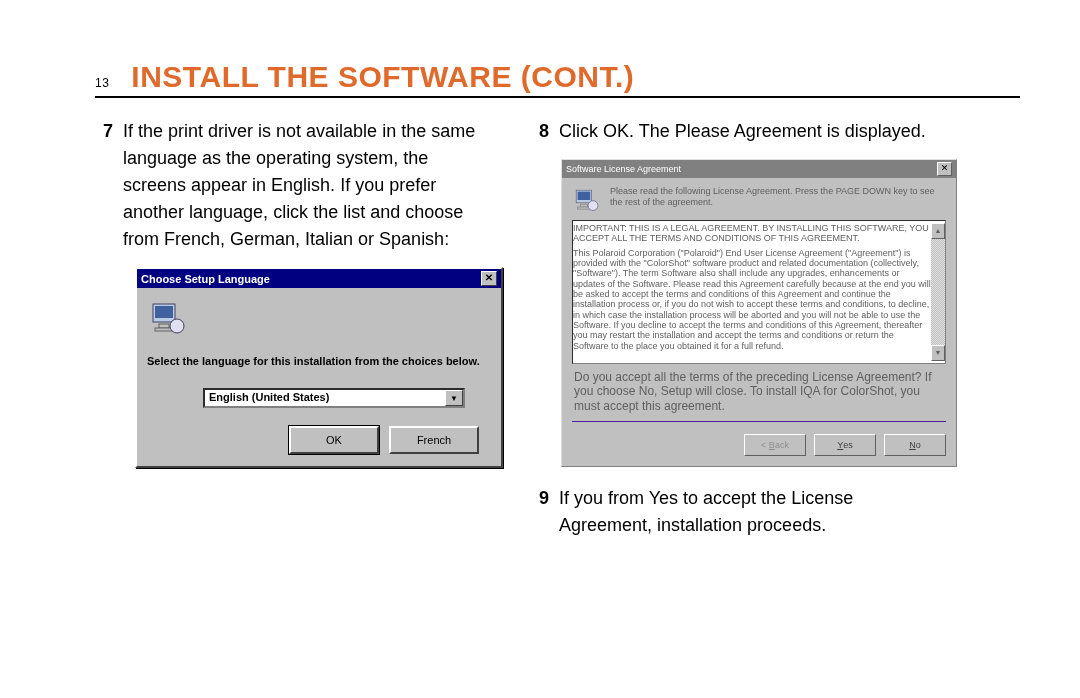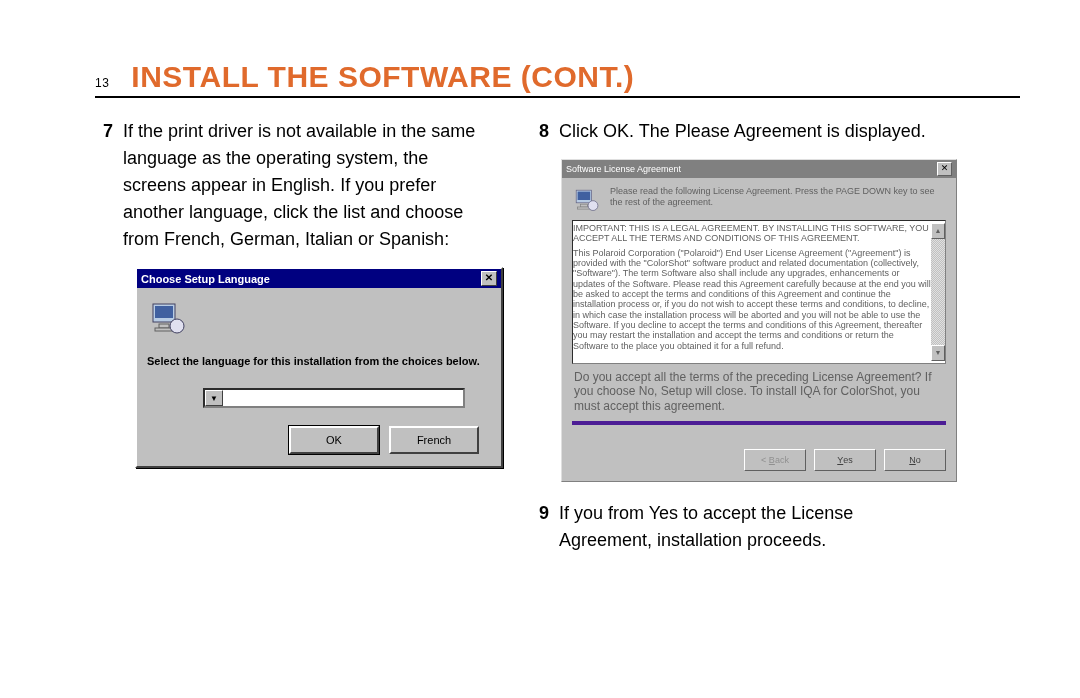--- a/index.html
+++ b/index.html
@@ -204,21 +204,21 @@
     width:14px;
     display:flex;flex-direction:column;
   }
   .sb-arrow {
     height:14px;background:#c0c0c0;
     border:1px solid #fff;border-right-color:#606060;border-bottom-color:#606060;
     font-size:7px;display:flex;align-items:center;justify-content:center;
   }
   .sb-track { flex:1; background: repeating-conic-gradient(#c0c0c0 0 25%, #e0e0e0 0 50%) 0 0/2px 2px; }
   .dlg2-q { font-size:12px; line-height:1.2; margin:6px 2px 8px 2px;}
-  .dlg2-btns { display:flex; justify-content:flex-end; gap:8px; border-top:4px solid #4c1d95; padding-top:24px;}
+  .dlg2-btns { display:flex; justify-content:flex-end; gap:8px; border-top:1px solid #4c1d95; padding-top:12px;}
   .btn2 {
     width:60px;height:20px;
     background:#c0c0c0;
     border:1px solid #fff;border-right-color:#606060;border-bottom-color:#606060;
     font-size:9px;display:flex;align-items:center;justify-content:center;
     color:#404040;
   }
   .btn2.disabled { color:#909090; }
   .u { text-decoration: underline; }
 </style>
@@ -252,20 +252,21 @@
                 <rect x="6" y="6" width="22" height="18" fill="#b8cce4" stroke="#404060"></rect>
                 <rect x="8" y="8" width="18" height="12" fill="#4060a0"></rect>
                 <rect x="12" y="26" width="10" height="4" fill="#c0c0c0" stroke="#606060"></rect>
                 <rect x="8" y="30" width="18" height="3" fill="#c0c0c0" stroke="#606060"></rect>
                 <circle cx="30" cy="28" r="7" fill="#e0e0f0" stroke="#404060"></circle>
               </svg>
             </div>
             <div class="dlg-msg">Select the language for this installation from the choices below.</div>
           </div>
           <div class="combo">
+            <div class="combo-text">English (United States)</div>
             <div class="combo-btn">▼</div>
           </div>
           <div class="btn-row">
             <div class="btn default">OK</div>
             <div class="btn">French</div>
           </div>
         </div>
       </div>
     </div>
 

